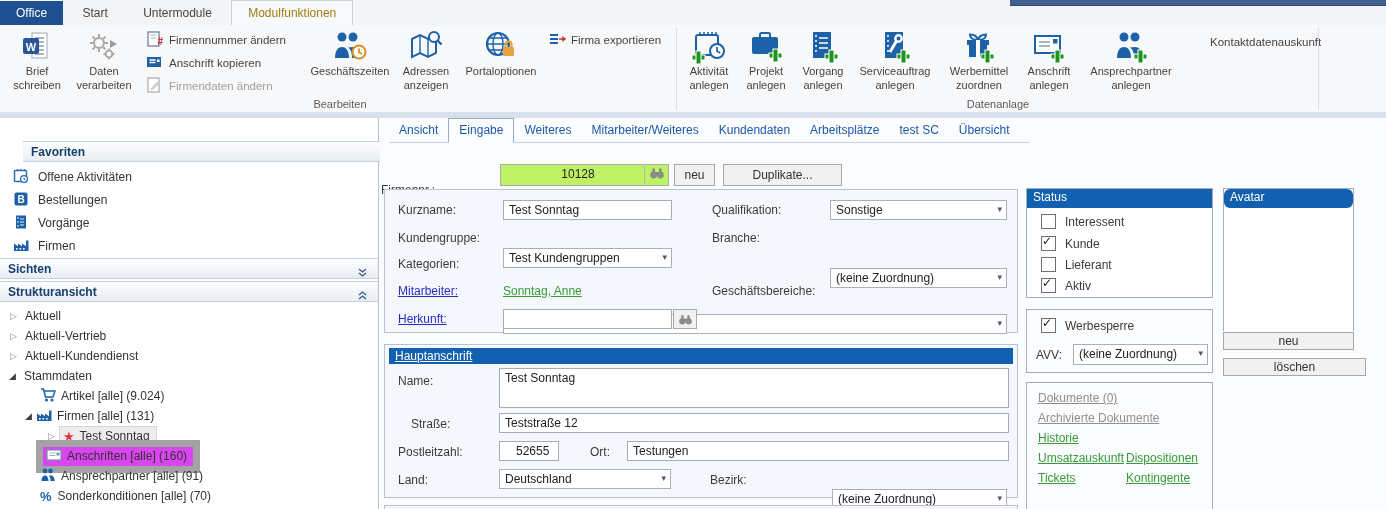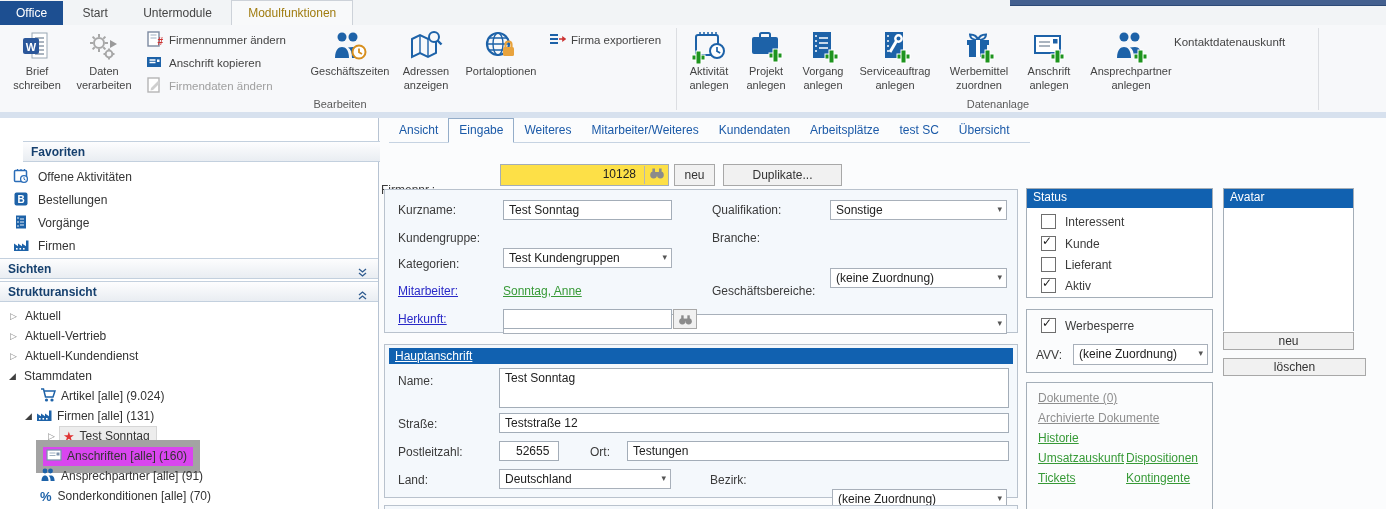--- a/index.html
+++ b/index.html
@@ -314,21 +314,21 @@
           <g>
               <rect x="21" y="24" width="13" height="5" fill="#1e941e" stroke="#fff"></rect>
               <rect x="25" y="20" width="5" height="13" fill="#1e941e" stroke="#fff"></rect>
             </g>
         </svg>
       </span>
       <span class="blabel">Ansprechpartner</span>
       <span class="blabel">anlegen</span>
     </div>
 
-    <div class="abs smallbtn" style="left:1174px;top:7px;justify-content:flex-end;">
+    <div class="abs smallbtn" style="left:1210px;top:7px;justify-content:flex-end;">
       <span>Kontaktdatenauskunft</span>
     </div>
 
     <div class="abs vsep" style="left:1318px;"></div>
 
     <div class="abs grouplabel" style="left:280px;width:120px;">Bearbeiten</div>
     <div class="abs grouplabel" style="left:940px;width:116px;">Datenanlage</div>
   </div>
 
   <div class="abs ribbon-sep-bottom"></div>
@@ -499,21 +499,21 @@
       <span class="mtab mtab-active">Eingabe</span>
       <span class="mtab">Weiteres</span>
       <span class="mtab">Mitarbeiter/Weiteres</span>
       <span class="mtab">Kundendaten</span>
       <span class="mtab">Arbeitsplätze</span>
       <span class="mtab">test SC</span>
       <span class="mtab">Übersicht</span>
     </div>
 
     <span class="abs lbl" style="left:1px;top:49px;margin-top:16px;">Firmennr.:</span>
-    <div class="abs field" style="left:120px;top:46px;width:169px;height:22px;background:#fde047;text-align:right;padding-right:32px;">10128</div>
+    <div class="abs field" style="left:120px;top:46px;width:169px;height:22px;background:#bef264;text-align:center;padding-right:18px;">10128</div>
     <span class="abs" style="left:264px;top:48px;border-left:1px solid #b5b5b5;padding-left:4px;height:18px;">
       <svg width="16" height="14" viewBox="0 0 16 14">
         <g fill="#8b8b8b">
             <circle cx="4.6" cy="9" r="3.4"></circle>
             <circle cx="11.4" cy="9" r="3.4"></circle>
         <rect x="3.4" y="2.5" width="2.6" height="4.5"></rect>
             <rect x="10" y="2.5" width="2.6" height="4.5"></rect>
         <rect x="6.6" y="6" width="2.8" height="2.6"></rect>
           </g>
       </svg>
@@ -570,21 +570,21 @@
       </span>
     </div>
 
     <div class="abs groupbox" style="left:4px;top:226px;width:634px;height:154px;">
       <div class="abs bluebar" style="left:4px;top:3px;width:624px;height:16px;line-height:14px;">
         <span style="text-decoration:underline;">Hauptanschrift</span>
       </div>
       <span class="abs lbl" style="left:13px;top:29px;">Name:</span>
       <div class="abs field" style="left:114px;top:23px;width:510px;height:40px;white-space:normal;">Test Sonntag</div>
 
-      <span class="abs lbl" style="left:13px;top:72px;text-align:right;">Straße:</span>
+      <span class="abs lbl" style="left:26px;top:72px;text-align:right;">Straße:</span>
       <div class="abs field" style="left:114px;top:68px;width:510px;height:20px;">Teststraße 12</div>
 
       <span class="abs lbl" style="left:13px;top:100px;">Postleitzahl:</span>
       <div class="abs field" style="left:114px;top:96px;width:60px;height:20px;padding-left:16px;">52655</div>
       <span class="abs lbl" style="left:205px;top:100px;">Ort:</span>
       <div class="abs field" style="left:242px;top:96px;width:382px;height:20px;">Testungen</div>
 
       <span class="abs lbl" style="left:13px;top:128px;">Land:</span>
       <div class="abs dd" style="left:114px;top:124px;width:172px;height:20px;">
         <span>Deutschland</span>
@@ -645,20 +645,20 @@
       <span class="abs link lk-gray" style="left:11px;top:8px;">Dokumente (0)</span>
       <span class="abs link lk-gray" style="left:11px;top:28px;">Archivierte Dokumente</span>
       <span class="abs link lk-green" style="left:11px;top:48px;">Historie</span>
       <span class="abs link lk-green" style="left:11px;top:68px;">Umsatzauskunft</span>
       <span class="abs link lk-green" style="left:99px;top:68px;">Dispositionen</span>
       <span class="abs link lk-green" style="left:11px;top:88px;">Tickets</span>
       <span class="abs link lk-green" style="left:99px;top:88px;">Kontingente</span>
     </div>
 
     <div class="abs panel" style="left:843px;top:70px;width:131px;height:143px;">
-      <div class="bluebar" style="height:17px;line-height:15px;">Avatar</div>
+      <div class="bluebar" style="height:17px;line-height:15px;border-radius:6px;">Avatar</div>
       <div style="height:124px;background:#fff;"></div>
     </div>
     <div class="abs btn" style="left:843px;top:214px;width:131px;height:18px;line-height:16px;">neu</div>
     <div class="abs btn" style="left:843px;top:240px;width:143px;height:18px;line-height:16px;">löschen</div>
 
   </div>
 </div>
 
 </body></html>

